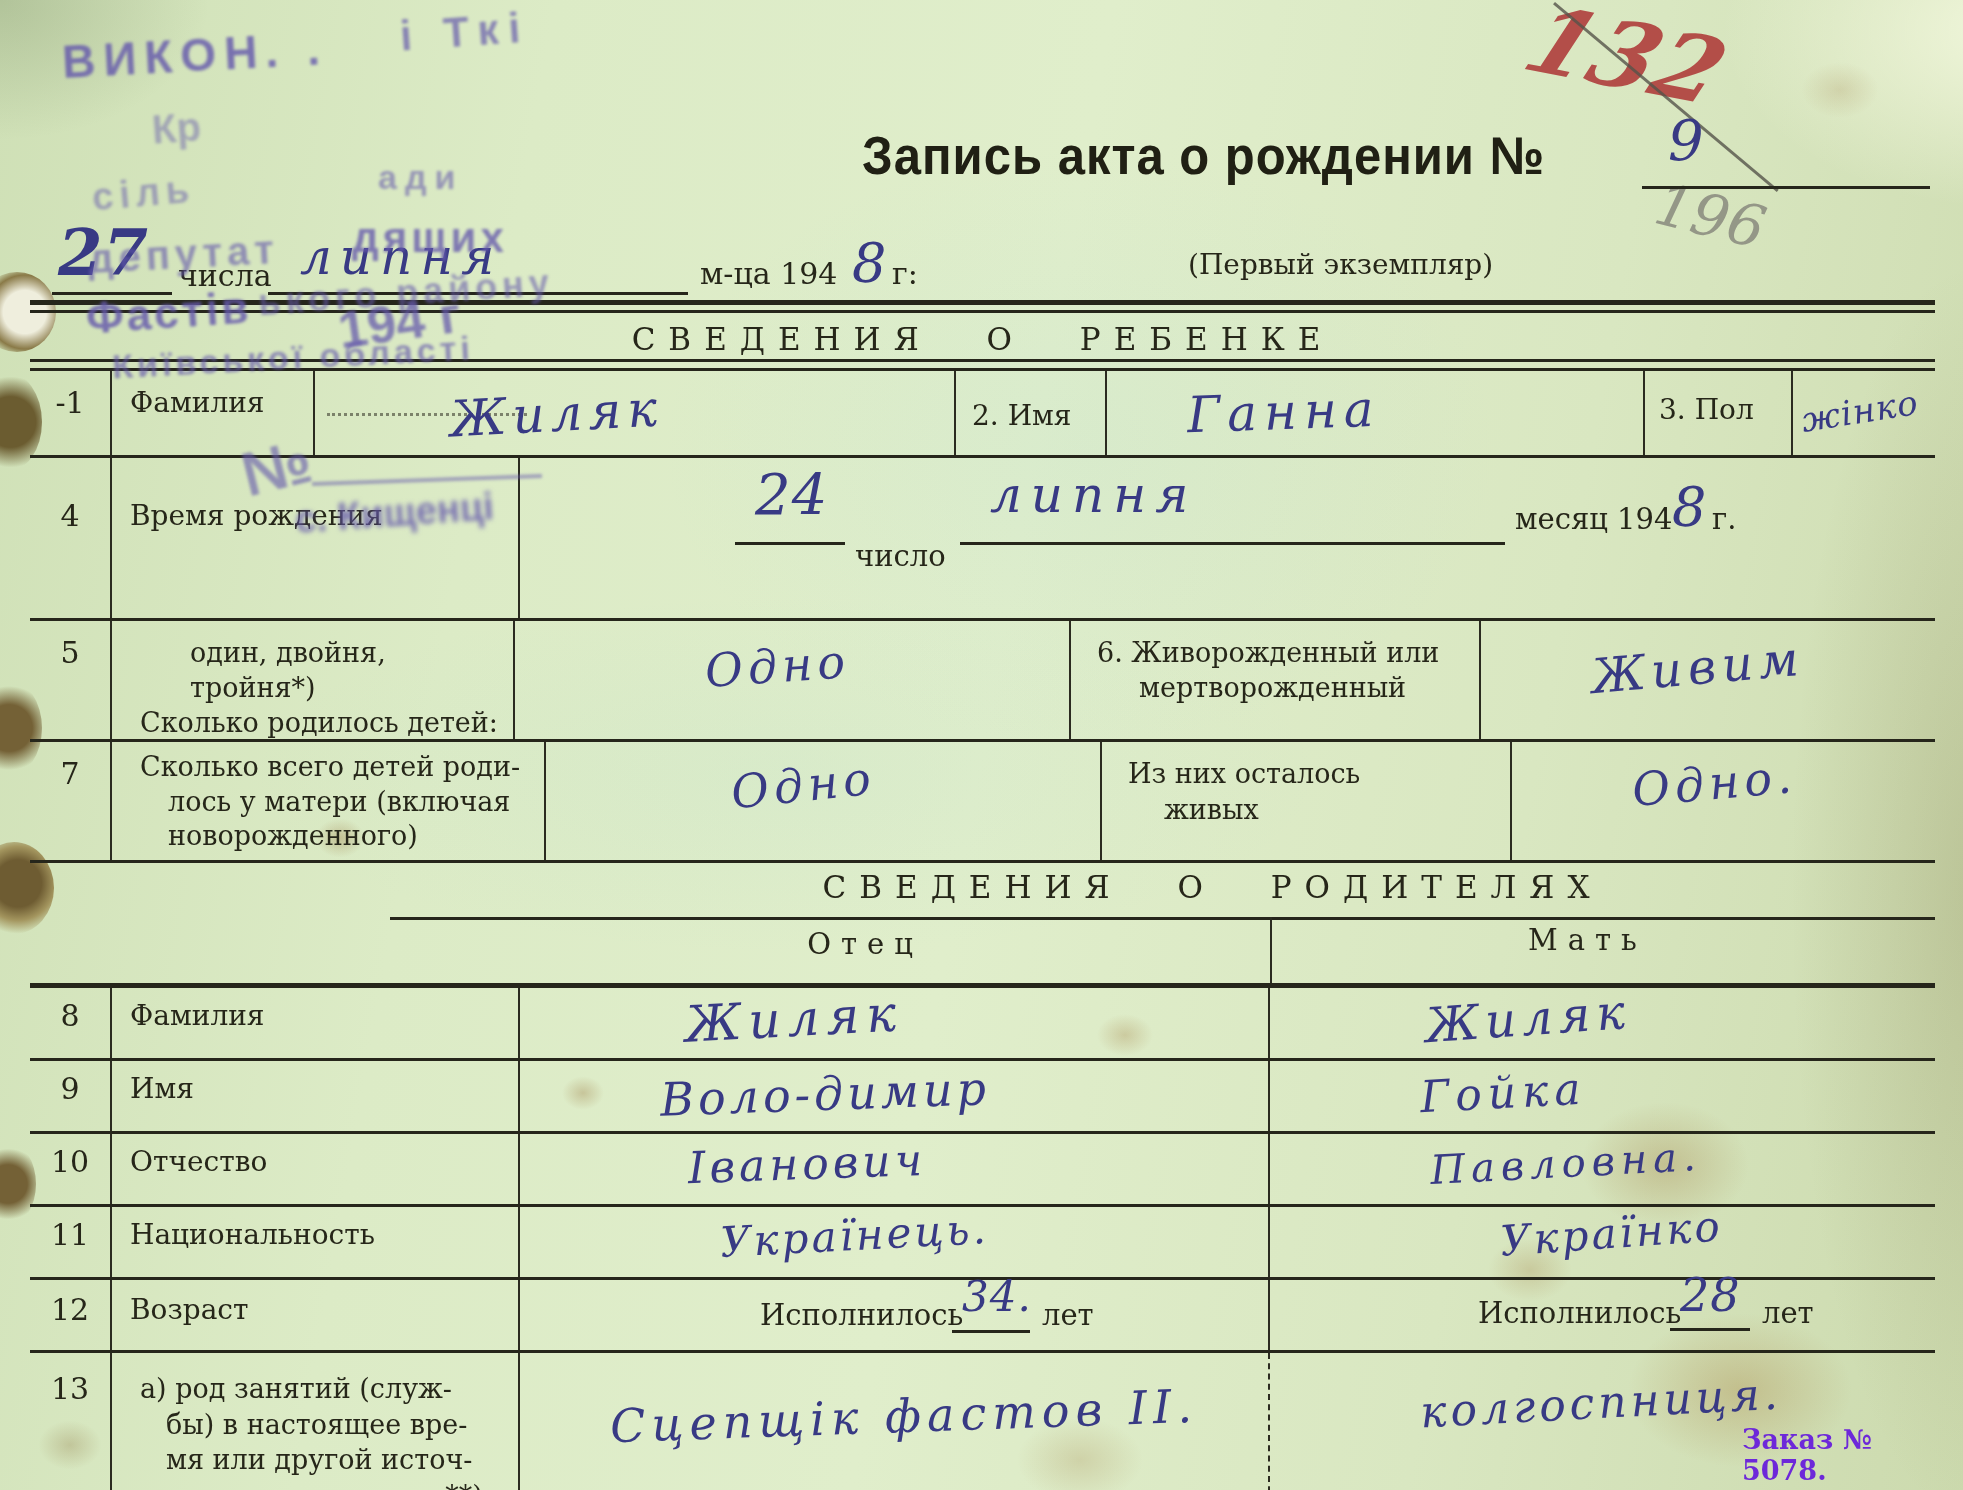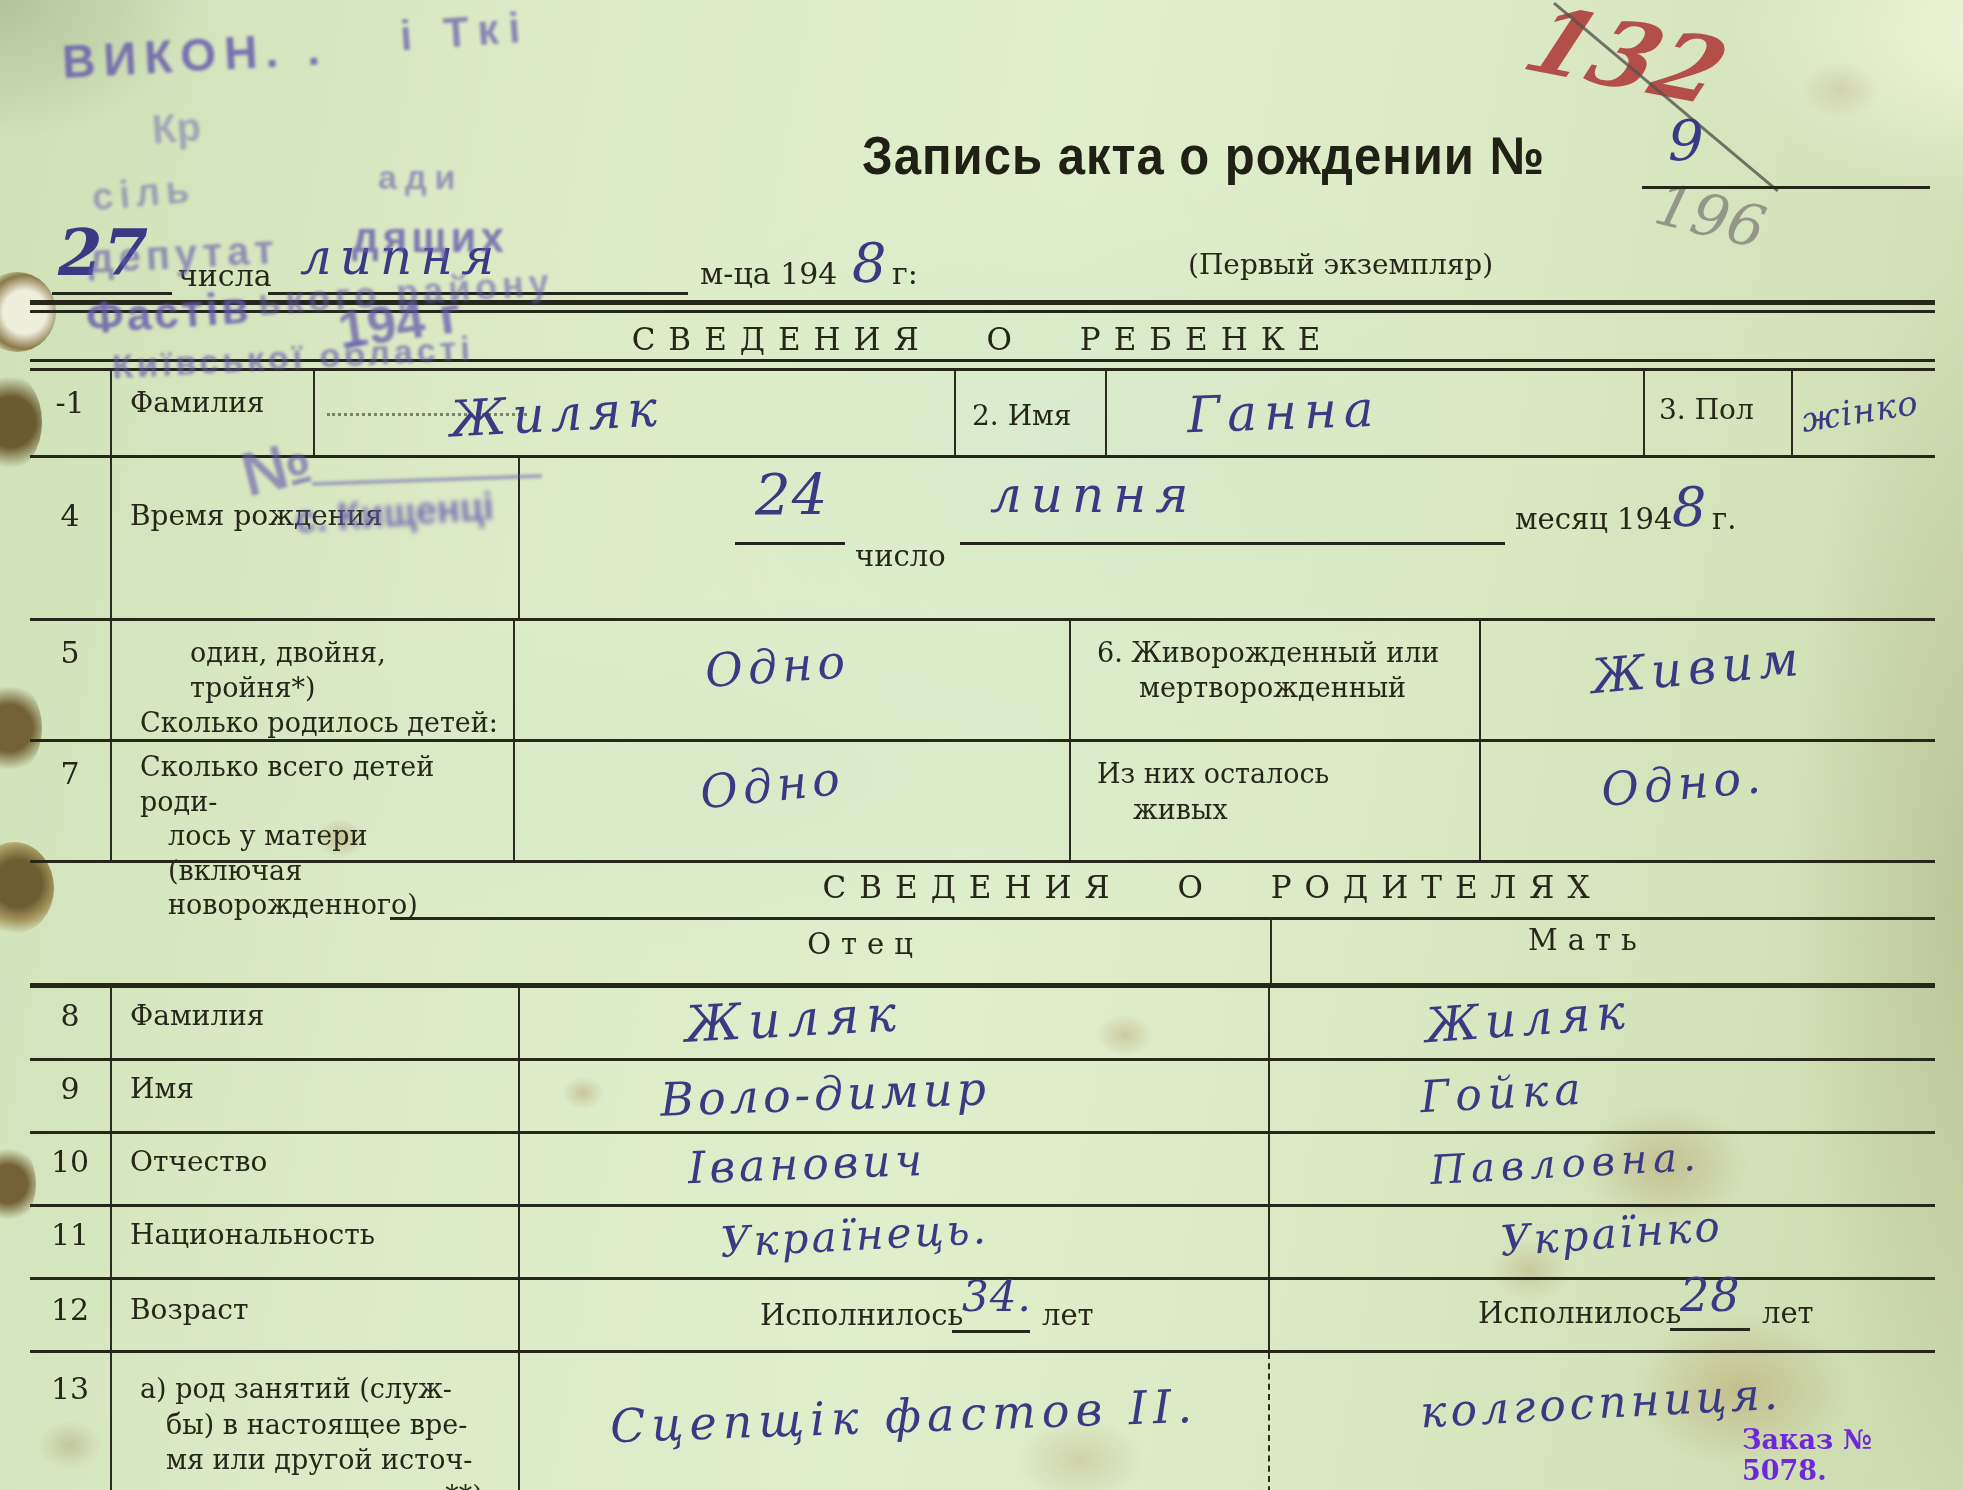--- a/index.html
+++ b/index.html
@@ -170,21 +170,21 @@
       <div style="padding-left:42px;">мертворожденный</div>
     </div>
     <div class="cell" style="flex:1;">
       <span class="abs hw" style="left:110px;top:18px;font-size:48px;letter-spacing:6px;transform:rotate(-5deg);">Живим</span>
     </div>
   </div>
   <div class="hrule"></div>
 
   <div class="trow" style="height:118px;">
     <div class="cell bR num printed">7</div>
-    <div class="cell bR printed small" style="width:403px;padding:8px 4px 0 28px;line-height:1.28;">
+    <div class="cell bR printed small" style="width:434px;padding:8px 4px 0 28px;line-height:1.28;">
       <div>Сколько всего детей роди-</div>
       <div style="padding-left:28px;">лось у матери (включая</div>
       <div style="padding-left:28px;">новорожденного)</div>
     </div>
     <div class="cell bR" style="width:556px;">
       <span class="abs hw" style="left:185px;top:16px;font-size:46px;letter-spacing:5px;transform:rotate(-6deg);">Одно</span>
     </div>
     <div class="cell bR printed small" style="width:410px;padding:14px 4px 0 26px;line-height:1.35;">
       <div>Из них осталось</div>
       <div style="padding-left:36px;">живых</div>

